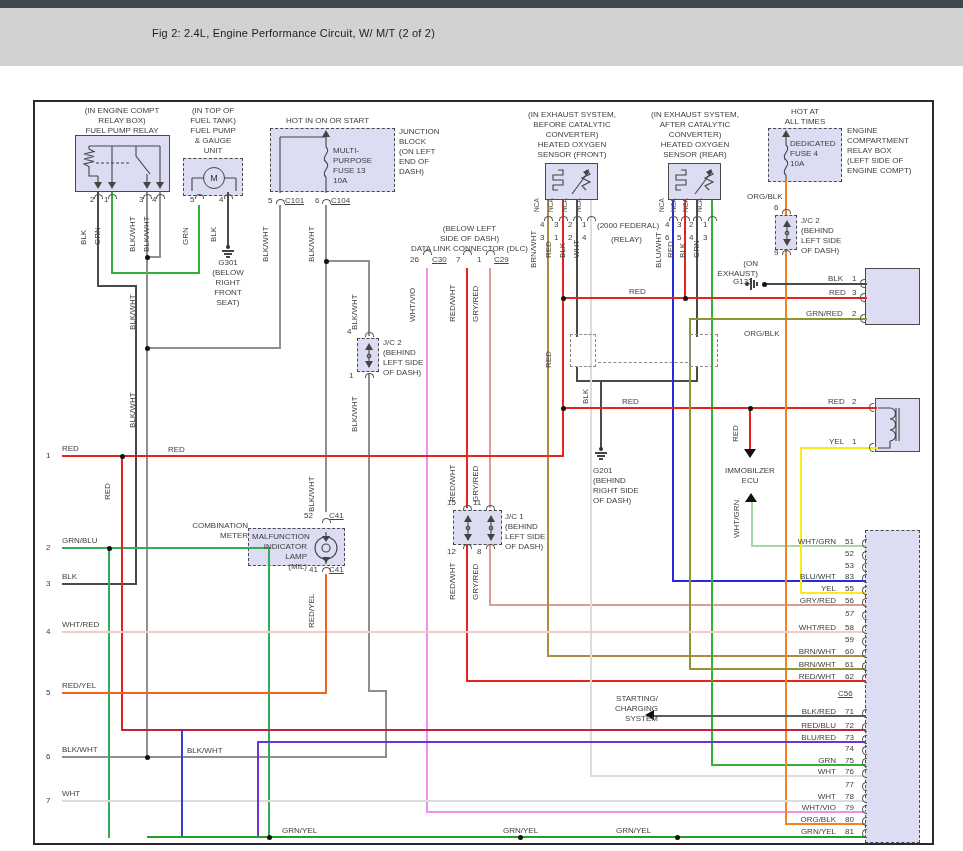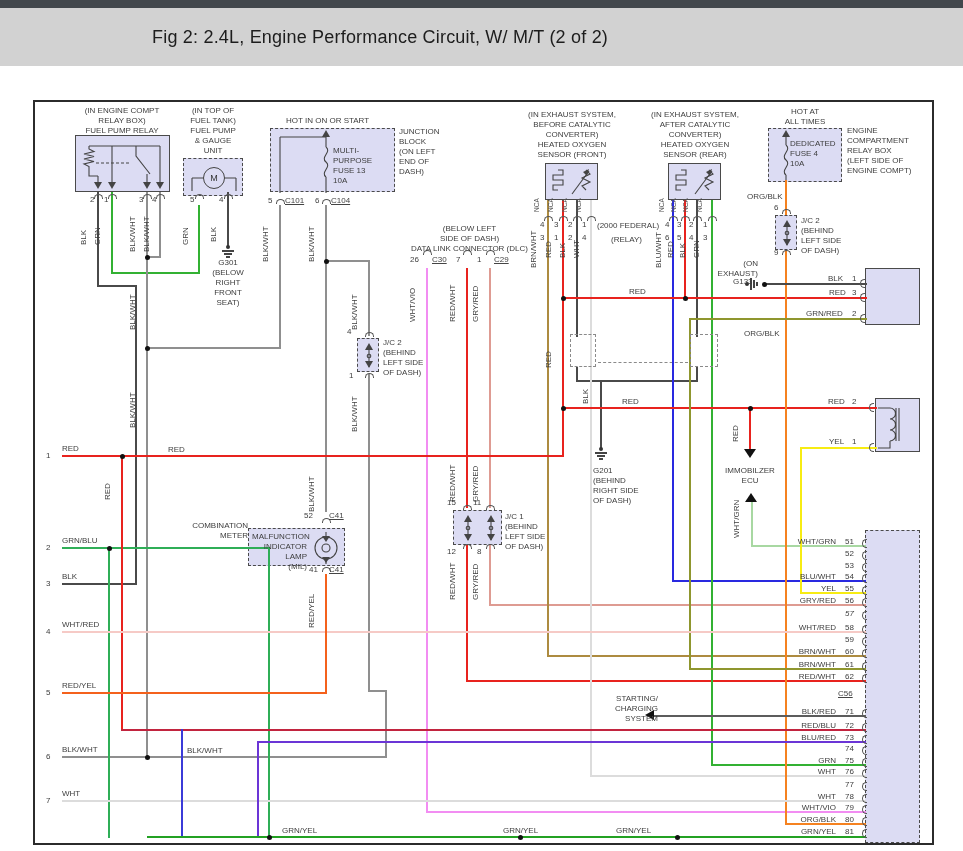--- a/index.html
+++ b/index.html
@@ -1,19 +1,19 @@
 <!DOCTYPE html>
 <html><head>
 <meta charset="utf-8">
 <style>
   html,body{margin:0;padding:0;background:#fff;font-family:"Liberation Sans",sans-serif;}
   #stage{position:relative;width:963px;height:851px;overflow:hidden;background:#fff;}
   .topstrip{position:absolute;left:0;top:0;width:963px;height:8px;background:#42474c;}
   .titlebar{position:absolute;left:0;top:8px;width:963px;height:58px;background:#d2d2d2;}
-  .title{position:absolute;left:152px;top:19px;font-size:18px;color:#1d1d1d;letter-spacing:.2px;}
+  .title{position:absolute;left:152px;top:19px;font-size:11px;color:#1d1d1d;letter-spacing:.2px;}
   #diagram{position:absolute;left:0;top:66px;width:963px;height:785px;}
   .frame{position:absolute;left:33px;top:34px;width:897px;height:741px;border:2px solid #2b2b2b;z-index:0;}
   
   .cbox{position:absolute;background:#dcdcf3;border:1.4px solid #4a4a4a;z-index:1;box-sizing:border-box;}
   .cbox.dash{border:1.6px dashed #4a4a4a;}
   .cbox.shield{background:transparent;border:1.3px dashed #8a8a8a;z-index:3;}
   .cbox.ecm{z-index:1;}
   .clabel{position:absolute;font-size:8px;line-height:10px;color:#3d3d3d;white-space:pre-line;z-index:4;}
   .wire{position:absolute;z-index:2;}
   .dot{position:absolute;width:5px;height:5px;border-radius:50%;background:#111;z-index:3;}
@@ -509,21 +509,21 @@
         <span class="en">52</span>
         <span class="par"></span>
       </div>
       <div class="ecmrow" style="top: 495px;">
         <span class="el"></span>
         <span class="en">53</span>
         <span class="par"></span>
       </div>
       <div class="ecmrow" style="top: 506px;">
         <span class="el">BLU/WHT</span>
-        <span class="en">54</span>
+        <span class="en">83</span>
         <span class="par"></span>
       </div>
       <div class="ecmrow" style="top: 518px;">
         <span class="el">YEL</span>
         <span class="en">55</span>
         <span class="par"></span>
       </div>
       <div class="ecmrow" style="top: 530px;">
         <span class="el">GRY/RED</span>
         <span class="en">56</span>

